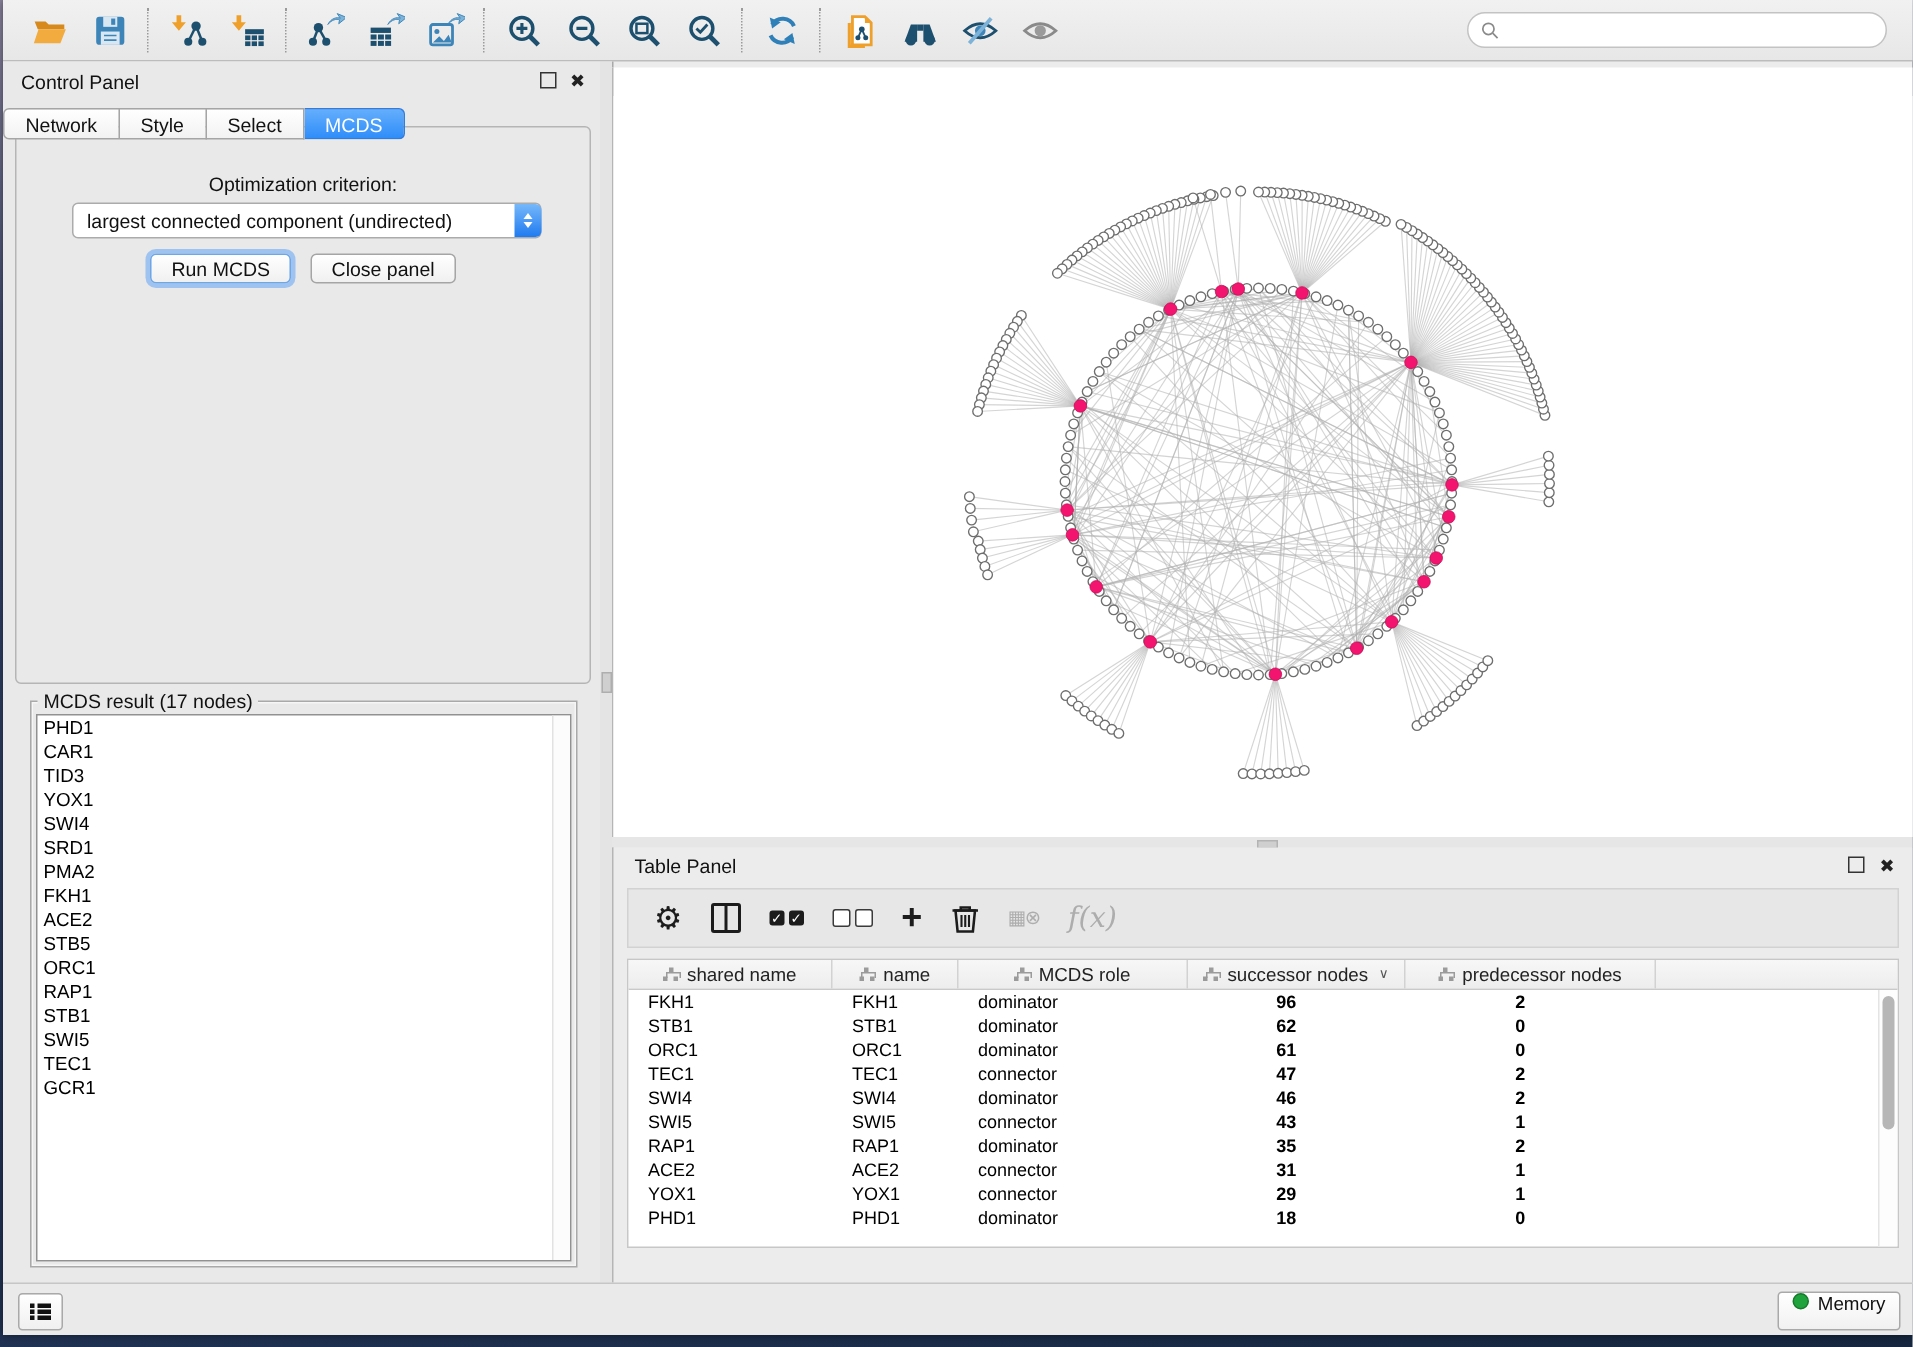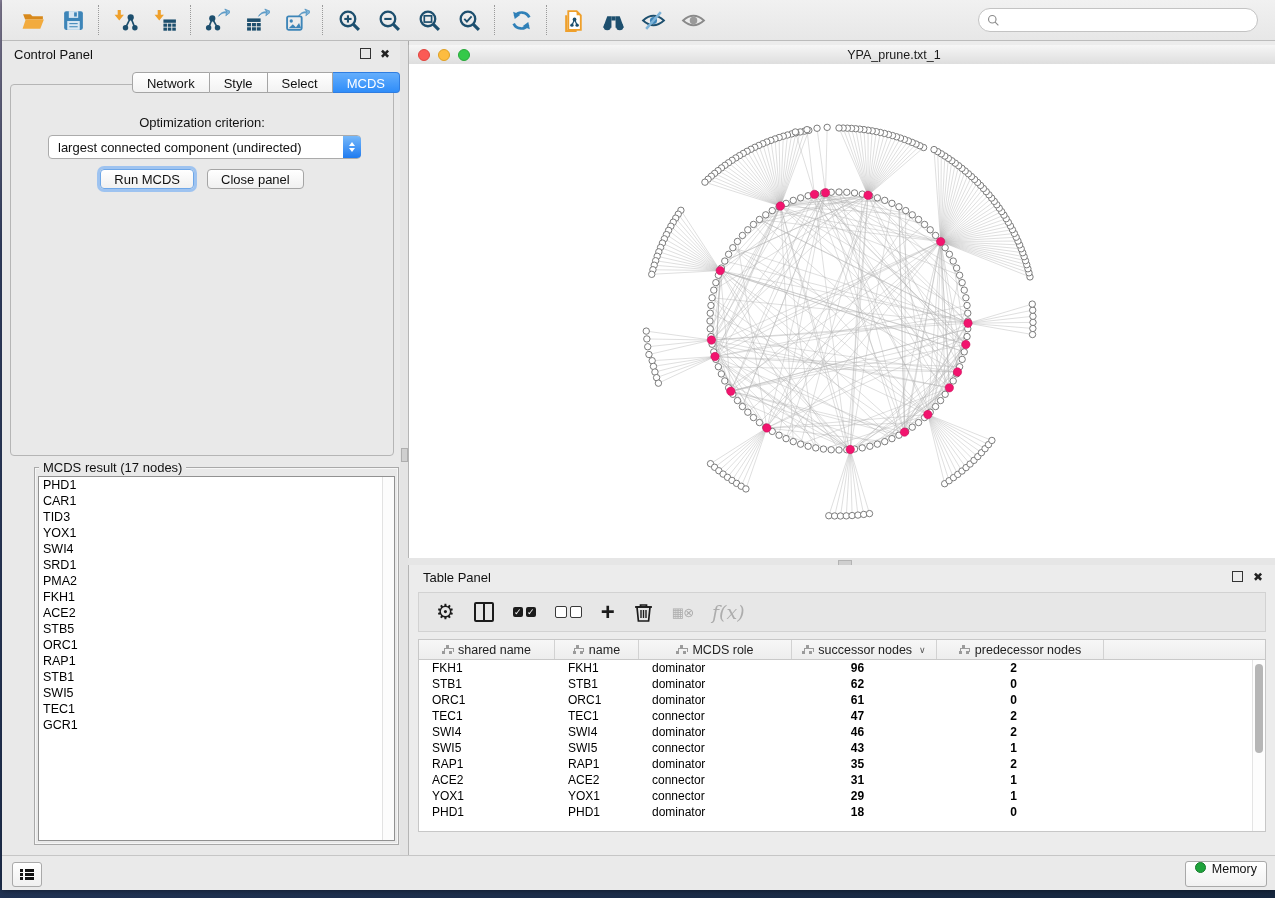--- a/index.html
+++ b/index.html
@@ -19,40 +19,40 @@
               display:flex;align-items:center;padding-left:8px;box-sizing:border-box;}
   .search-box svg{width:13px;height:13px;}
 
   
   .control-panel{position:absolute;left:0;top:41px;width:398px;bottom:34px;background:#e9e9e9;}
   .panel-titlebar{position:absolute;left:0;top:0;right:0;height:26px;}
   .panel-title{position:absolute;left:12px;top:6px;font-size:13px;color:#111;}
   .panel-btns{position:absolute;right:10px;top:7px;display:flex;gap:9px;align-items:center;}
   .float-icon{width:9px;height:9px;border:1.5px solid #333;background:transparent;display:inline-block;}
   .close-icon{font-size:12px;font-weight:bold;color:#222;line-height:10px;}
-  .cp-tabs{position:absolute;left:0;top:31px;width:100%;display:flex;justify-content:flex-end;z-index:3;}
+  .cp-tabs{position:absolute;left:0;top:31px;width:100%;display:flex;justify-content:flex-start;z-index:3;}
   .seg-btn{height:21px;line-height:21px;padding:0 14px;background:linear-gradient(#ffffff,#f2f2f2);
            border:1px solid #a5a5a5;border-left-width:0;font-size:13px;color:#111;cursor:pointer;}
   .seg-btn:first-child{border-left-width:1px;border-radius:4px 0 0 4px;}
   .seg-btn:last-child{border-radius:0 4px 4px 0;}
   .seg-btn.active{background:linear-gradient(#64aefc,#2f8df9);border-color:#2f7de0;color:#fff;}
   .cp-box{position:absolute;left:8px;top:43px;width:382px;height:370px;border:1px solid #b5b5b5;border-radius:4px;background:#e9e9e9;}
   .opt-label{position:absolute;left:0;top:30px;width:100%;text-align:center;font-size:13px;color:#111;}
   .dropdown{position:absolute;left:37px;top:50px;width:311px;height:22px;background:#fff;border:1px solid #ababab;
             border-radius:4px;display:flex;align-items:center;cursor:pointer;}
   .dropdown-text{flex:1;font-size:13px;color:#111;padding-left:9px;white-space:nowrap;overflow:hidden;}
   .dropdown-stepper{width:18px;height:22px;margin:-1px -1px -1px 0;border-radius:0 4px 4px 0;
             background:linear-gradient(#76b8fa,#1f7bf0);display:flex;flex-direction:column;align-items:center;justify-content:center;gap:2px;}
   .chev-up{width:0;height:0;border-left:3.5px solid transparent;border-right:3.5px solid transparent;border-bottom:4px solid #fff;}
   .chev-dn{width:0;height:0;border-left:3.5px solid transparent;border-right:3.5px solid transparent;border-top:4px solid #fff;}
   .cp-buttons{position:absolute;left:0;top:84px;width:100%;display:flex;justify-content:center;gap:13px;}
   .push-btn{height:20px;padding:0 13px;background:linear-gradient(#ffffff,#f0f0f0);border:1px solid #a5a5a5;
             border-radius:4px;font-size:13px;color:#111;cursor:pointer;font-family:inherit;}
   .push-btn.focused{border-color:#6ea7e8;box-shadow:0 0 0 3px rgba(108,170,245,.6);}
-  .result-frame{position:absolute;left:32px;top:426px;width:363px;height:376px;border:1px solid #a9a9a9;
+  .result-frame{position:absolute;left:18px;top:426px;width:363px;height:376px;border:1px solid #a9a9a9;
             box-shadow:inset 0 0 0 1px #f6f6f6;}
   .result-legend{position:absolute;left:4px;top:-8px;background:#e9e9e9;padding:0 4px;font-size:13px;color:#111;}
   .result-list{position:absolute;left:3px;top:8px;right:3px;bottom:3px;background:#fff;border:1px solid #919191;overflow:hidden;}
   .result-scroll{position:absolute;right:0;top:0;bottom:0;width:11px;background:#fcfcfc;border-left:1px solid #e2e2e2;}
   .result-item{font-size:12.5px;line-height:16px;padding-left:4px;color:#000;}
 
   
   .v-divider{position:absolute;left:398px;top:41px;width:8px;bottom:34px;background:#e4e4e4;border-right:1px solid #a9a9a9;}
   .v-grip{position:absolute;left:1px;top:407px;width:5px;height:12px;background:#cfcfcf;border:1px solid #aeaeae;}
   .h-divider{position:absolute;left:406px;top:558px;right:0;height:7px;background:#e6e6e6;}
@@ -345,28 +345,20 @@
           <div class="result-item">GCR1</div>
         </div>
     </div>
   </div>
 
   <div class="v-divider">
       <div class="v-grip"></div>
     </div>
 
   <div class="net-window">
-    <div class="net-titlebar">
-      <div class="lights">
-        <span class="light red"></span>
-        <span class="light yellow"></span>
-        <span class="light green"></span>
-      </div>
-      <span class="net-title">YPA_prune.txt_1</span>
-    </div>
     <div class="net-canvas" id="net-canvas"><svg viewBox="0 0 866 494" width="866" height="494">
           <g stroke="#b1b1b1" stroke-width="0.75" stroke-opacity="0.55">
             <line x1="371.4352255335985" y1="142.06015837970054" x2="558.764646494808" y2="249.2111738325251"></line>
             <line x1="371.4352255335985" y1="142.06015837970054" x2="550.6170953064185" y2="211.2559695715129"></line>
             <line x1="371.4352255335985" y1="142.06015837970054" x2="556.8869679961815" y2="280.25289987799374"></line>
             <line x1="371.4352255335985" y1="142.06015837970054" x2="384.2559695715129" y2="377.6170953064185"></line>
             <line x1="371.4352255335985" y1="142.06015837970054" x2="301.94055524135103" y2="272.5492317529367"></line>
             <line x1="371.4352255335985" y1="142.06015837970054" x2="323.83508129971835" y2="183.7196476716809"></line>
             <line x1="371.4352255335985" y1="142.06015837970054" x2="304.7485055520393" y2="226.128279306905"></line>
             <line x1="371.4352255335985" y1="142.06015837970054" x2="445.5492317529367" y2="128.94055524135103"></line>

